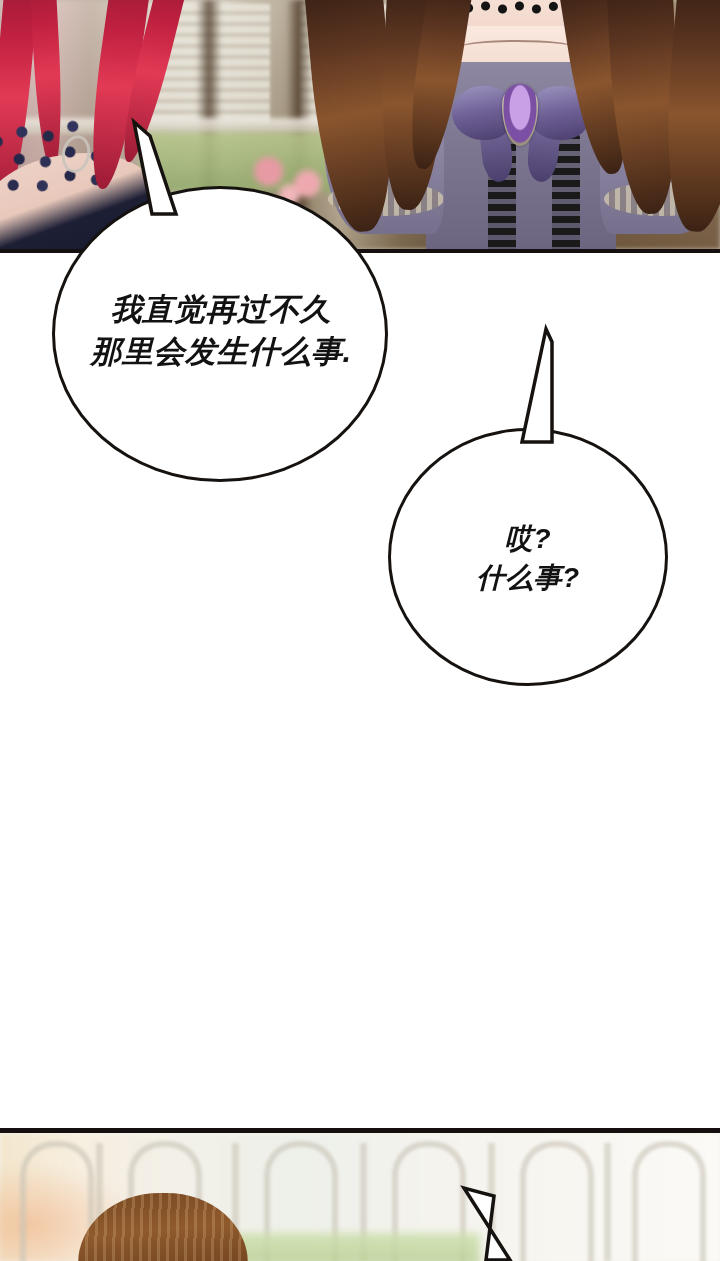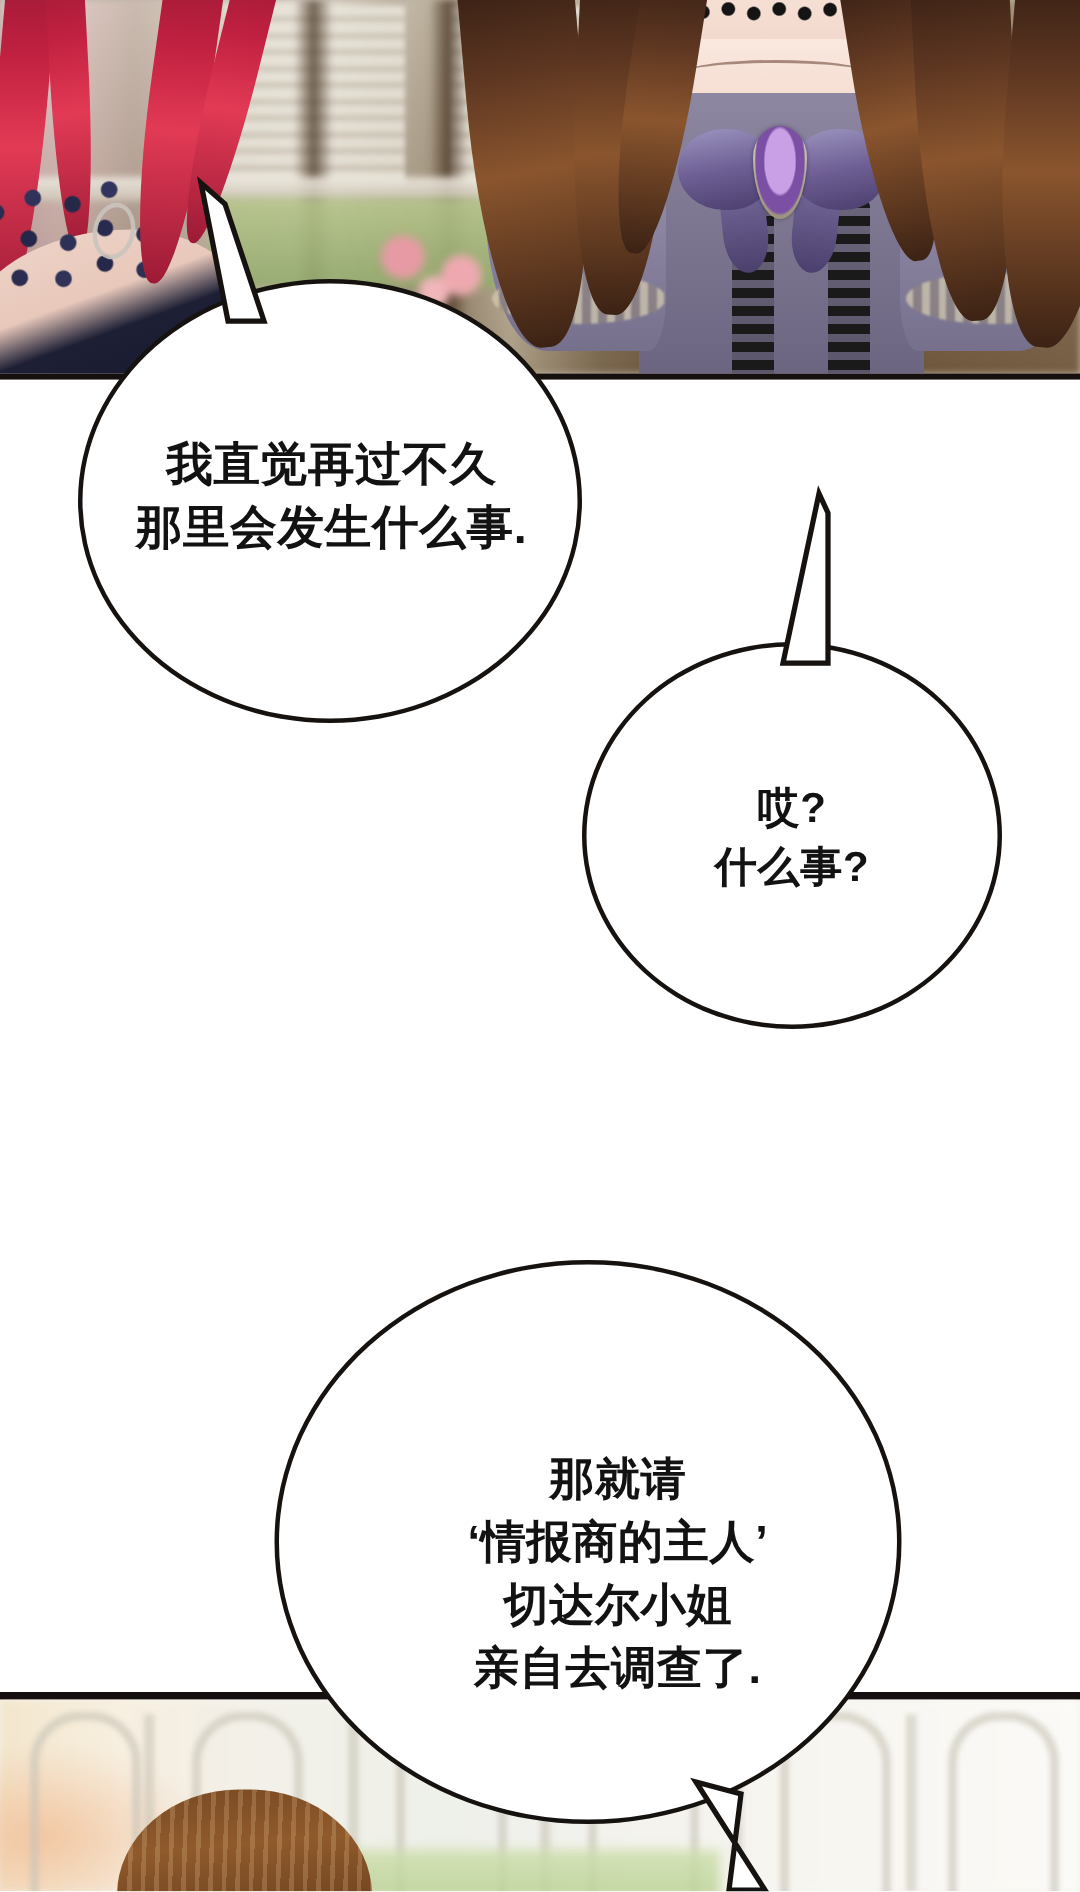--- a/index.html
+++ b/index.html
@@ -378,20 +378,21 @@
   }
   .bubble-text {
     position: relative;
     text-align: center;
     color: #121212;
     font-weight: 700;
     letter-spacing: .5px;
     line-height: 1.28;
     white-space: pre-line;
     z-index: 2;
+    font-style: italic;
   }
 
   #bubble-1 {
     left: 52px;
     top: 186px;
     width: 336px;
     height: 296px;
   }
   #bubble-1 .bubble-text {
     font-size: 31px;
@@ -526,20 +527,14 @@
     <path d="M 46 3 L 22 116 L 52 116 L 52 16 Z"></path>
   </svg>
   <div class="bubble" id="bubble-2">
     <div class="bubble-text">哎?
 什么事?</div>
   </div>
 
   <svg class="tail-svg" id="tail-3" viewBox="0 0 110 121">
     <path d="M 24 48 L 70 120 L 46 120 L 54 56 Z"></path>
   </svg>
-  <div class="bubble" id="bubble-3">
-    <div class="bubble-text">那就请
-‘情报商的主人’
-切达尔小姐
-亲自去调查了.</div>
-  </div>
 
 </div>
 
 </body></html>

